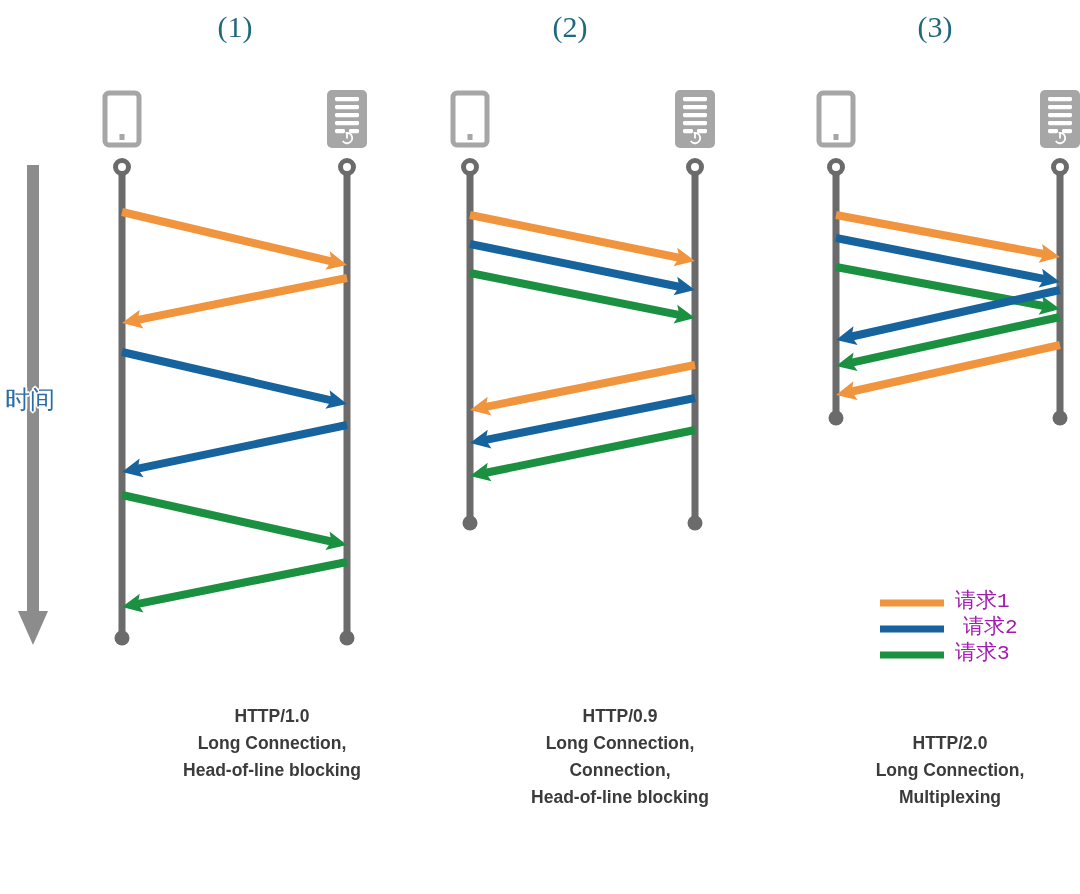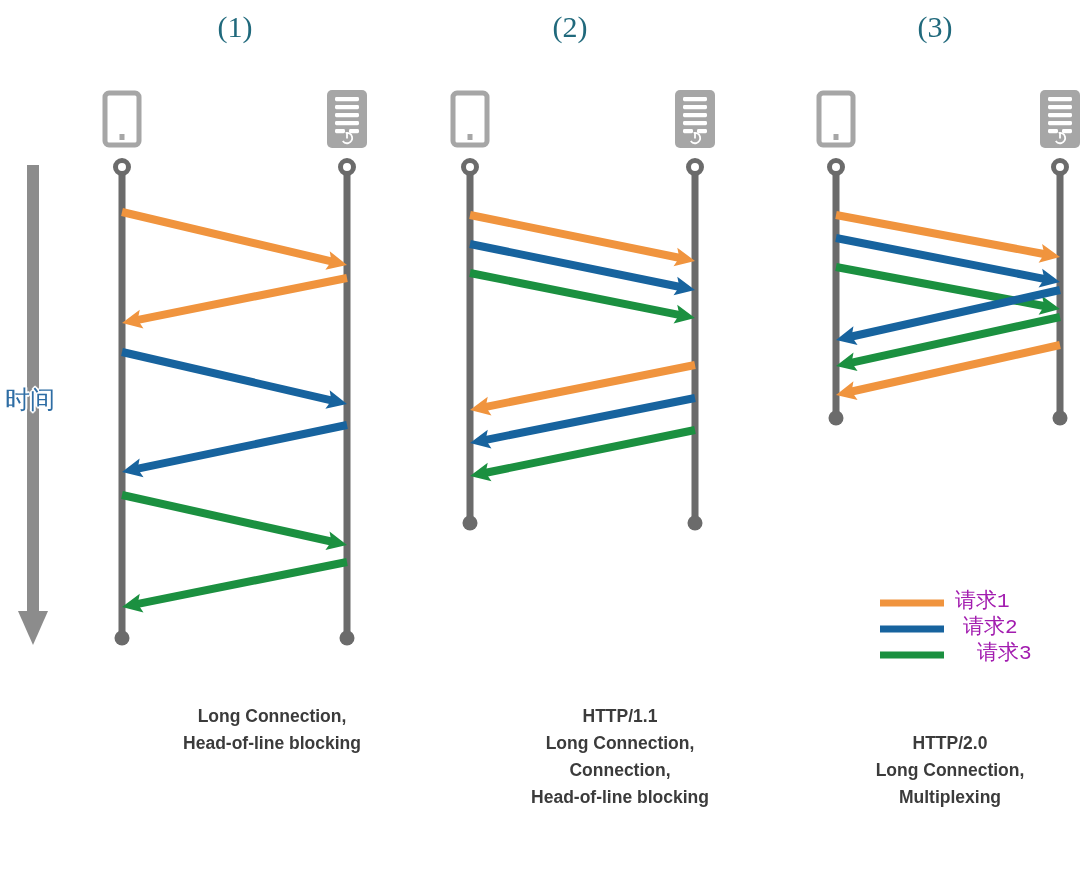--- a/index.html
+++ b/index.html
@@ -228,34 +228,35 @@
       <g>
         <line x1="880" y1="603" x2="944" y2="603" stroke="#f0943e" stroke-width="7"></line>
         <line x1="880" y1="629" x2="944" y2="629" stroke="#17639e" stroke-width="7"></line>
         <line x1="880" y1="655" x2="944" y2="655" stroke="#1b9040" stroke-width="7"></line>
       </g>
     </svg>
 
   <div id="text-layer">
       <div class="panel-title" style="left: 175px; top: 10px; width: 120px;">(1)</div>
       <div class="caption" style="left: 82px; top: 703px; width: 380px;">
+        <div>HTTP/1.0</div>
         <div>Long Connection,</div>
         <div>Head-of-line blocking</div>
       </div>
       <div class="panel-title" style="left: 510px; top: 10px; width: 120px;">(2)</div>
       <div class="caption" style="left: 430px; top: 703px; width: 380px;">
-        <div>HTTP/1.1</div>
+        <div>HTTP/0.9</div>
         <div>Long Connection,</div>
         <div>Connection,</div>
         <div>Head-of-line blocking</div>
       </div>
       <div class="panel-title" style="left: 875px; top: 10px; width: 120px;">(3)</div>
       <div class="caption" style="left: 760px; top: 730px; width: 380px;">
         <div>HTTP/2.0</div>
         <div>Long Connection,</div>
         <div>Multiplexing</div>
       </div>
       <div class="time-label" style="left: 5px; top: 383px;">时间</div>
       <div class="legend-label" style="left: 955px; top: 591px;">请求1</div>
       <div class="legend-label" style="left: 955px; top: 617px; margin-left: 8px;">请求2</div>
-      <div class="legend-label" style="left: 955px; top: 643px; margin-left: 22px;">请求3</div>
+      <div class="legend-label" style="left: 955px; top: 643px;">请求3</div>
     </div>
 </div>
 
 </body></html>

